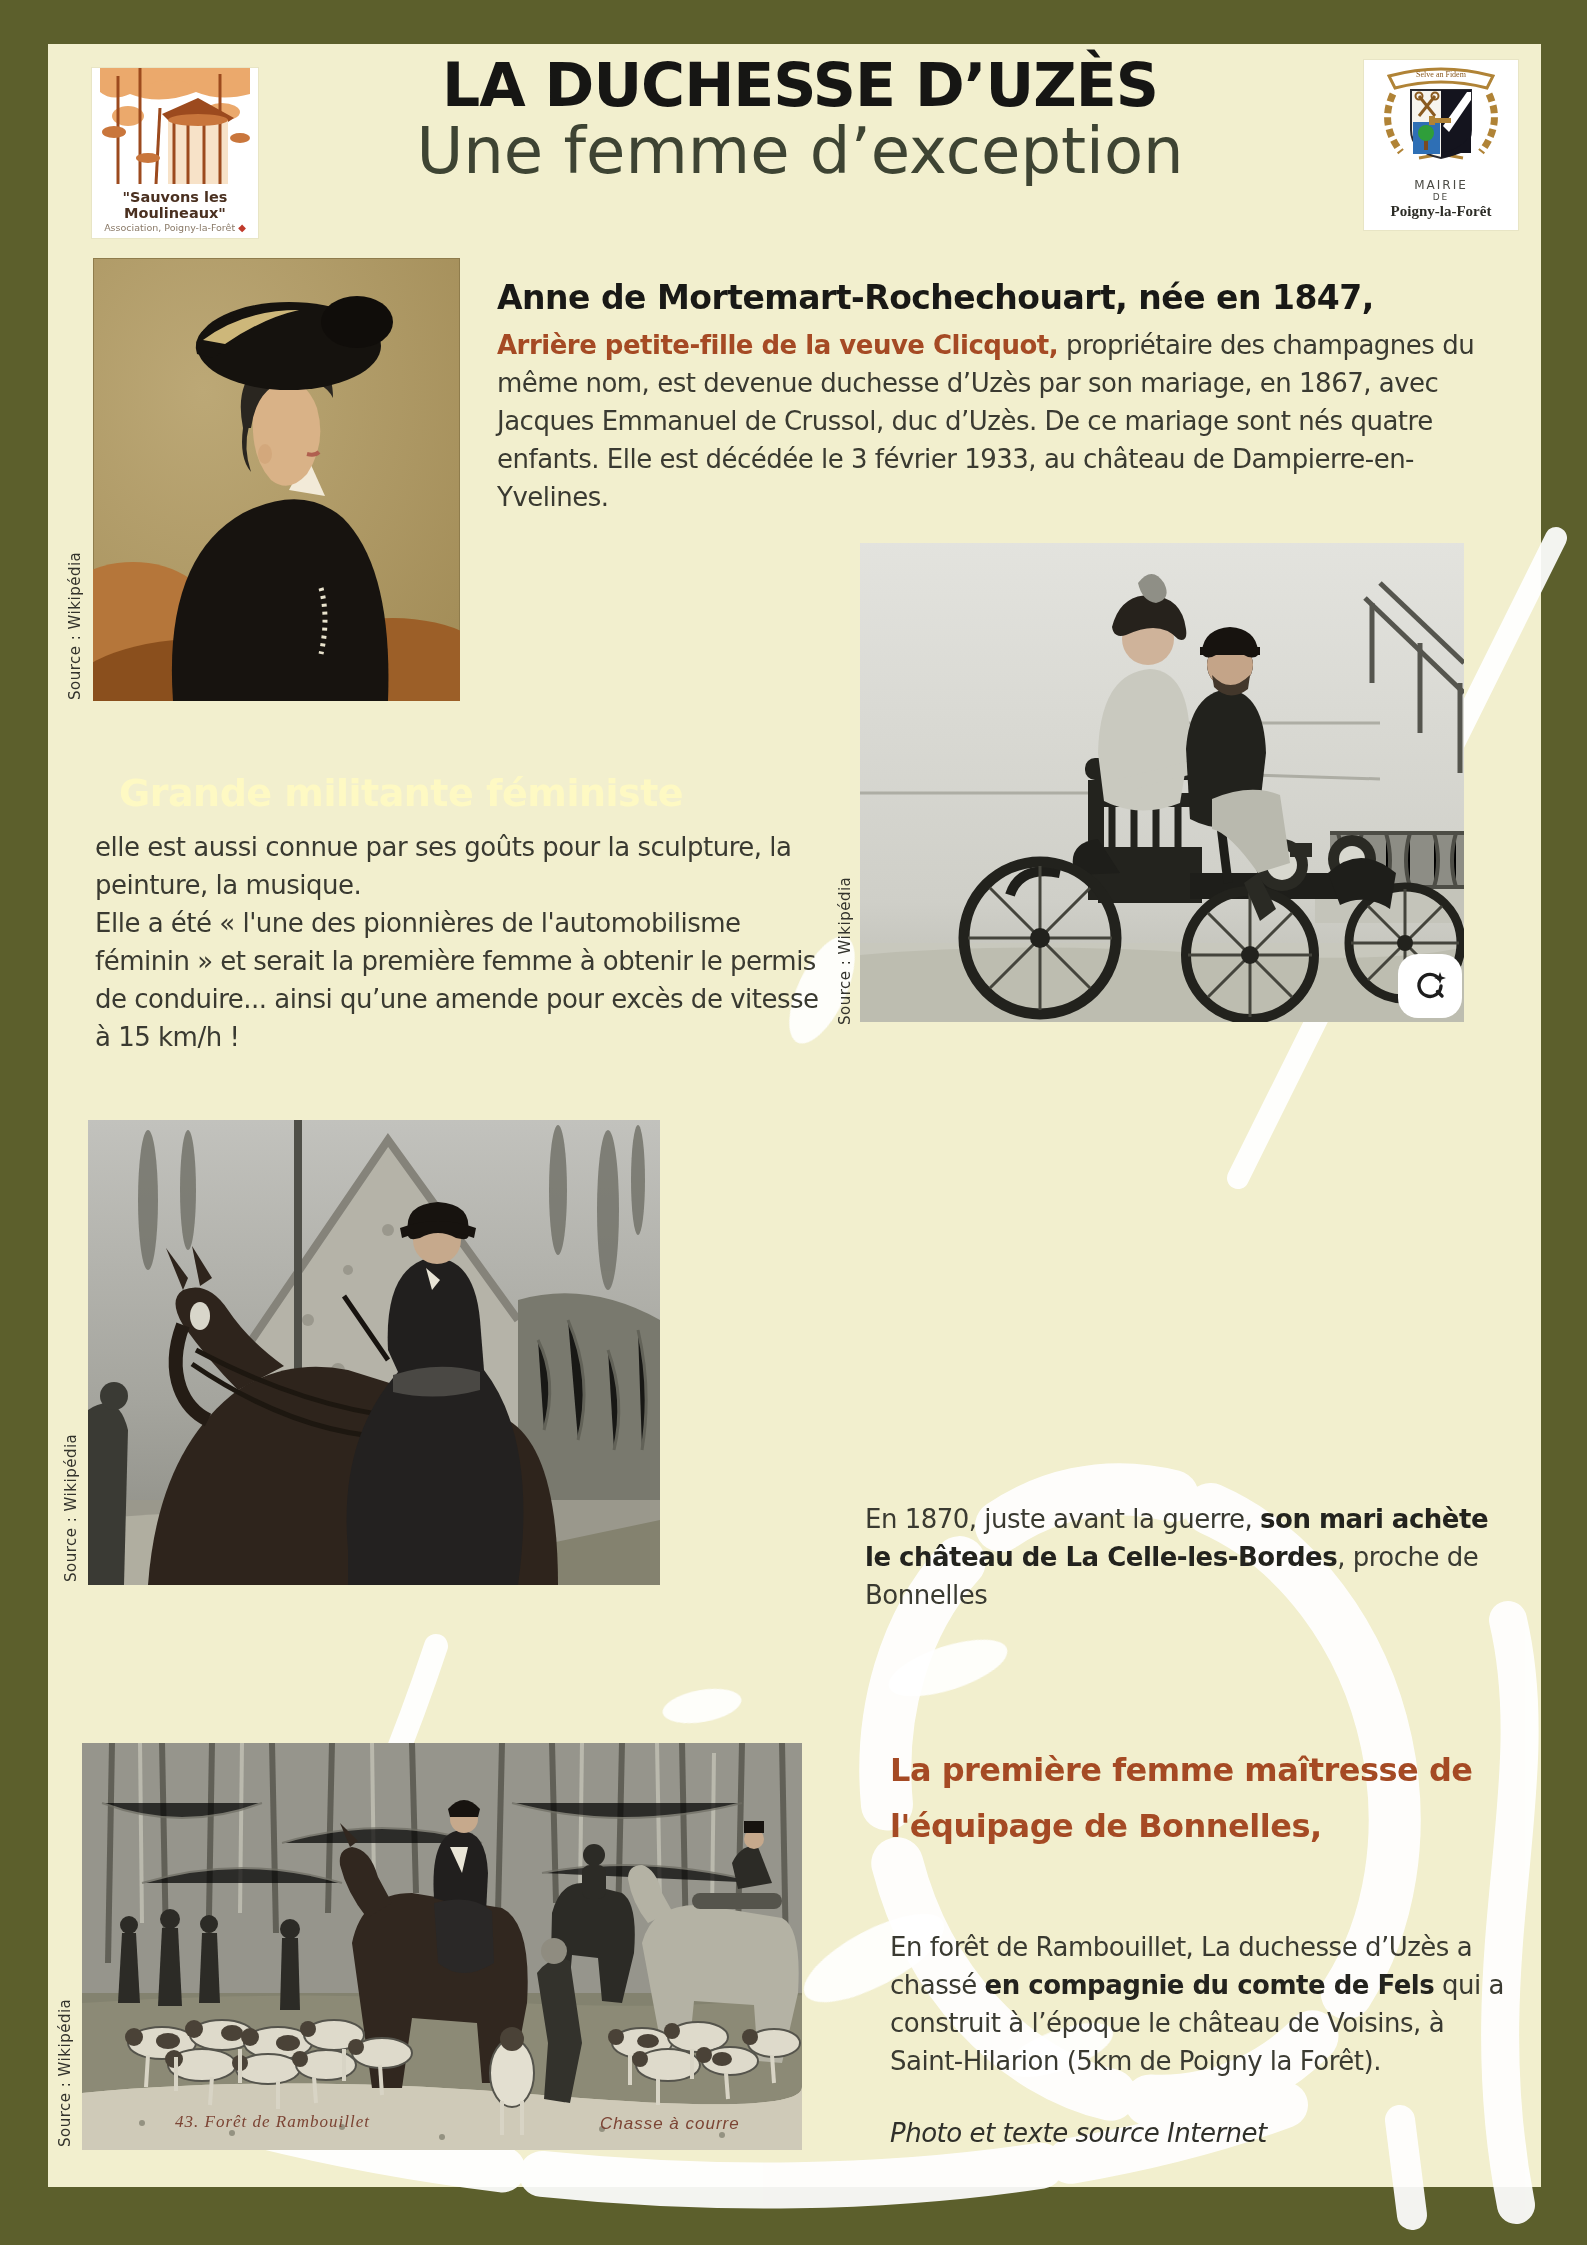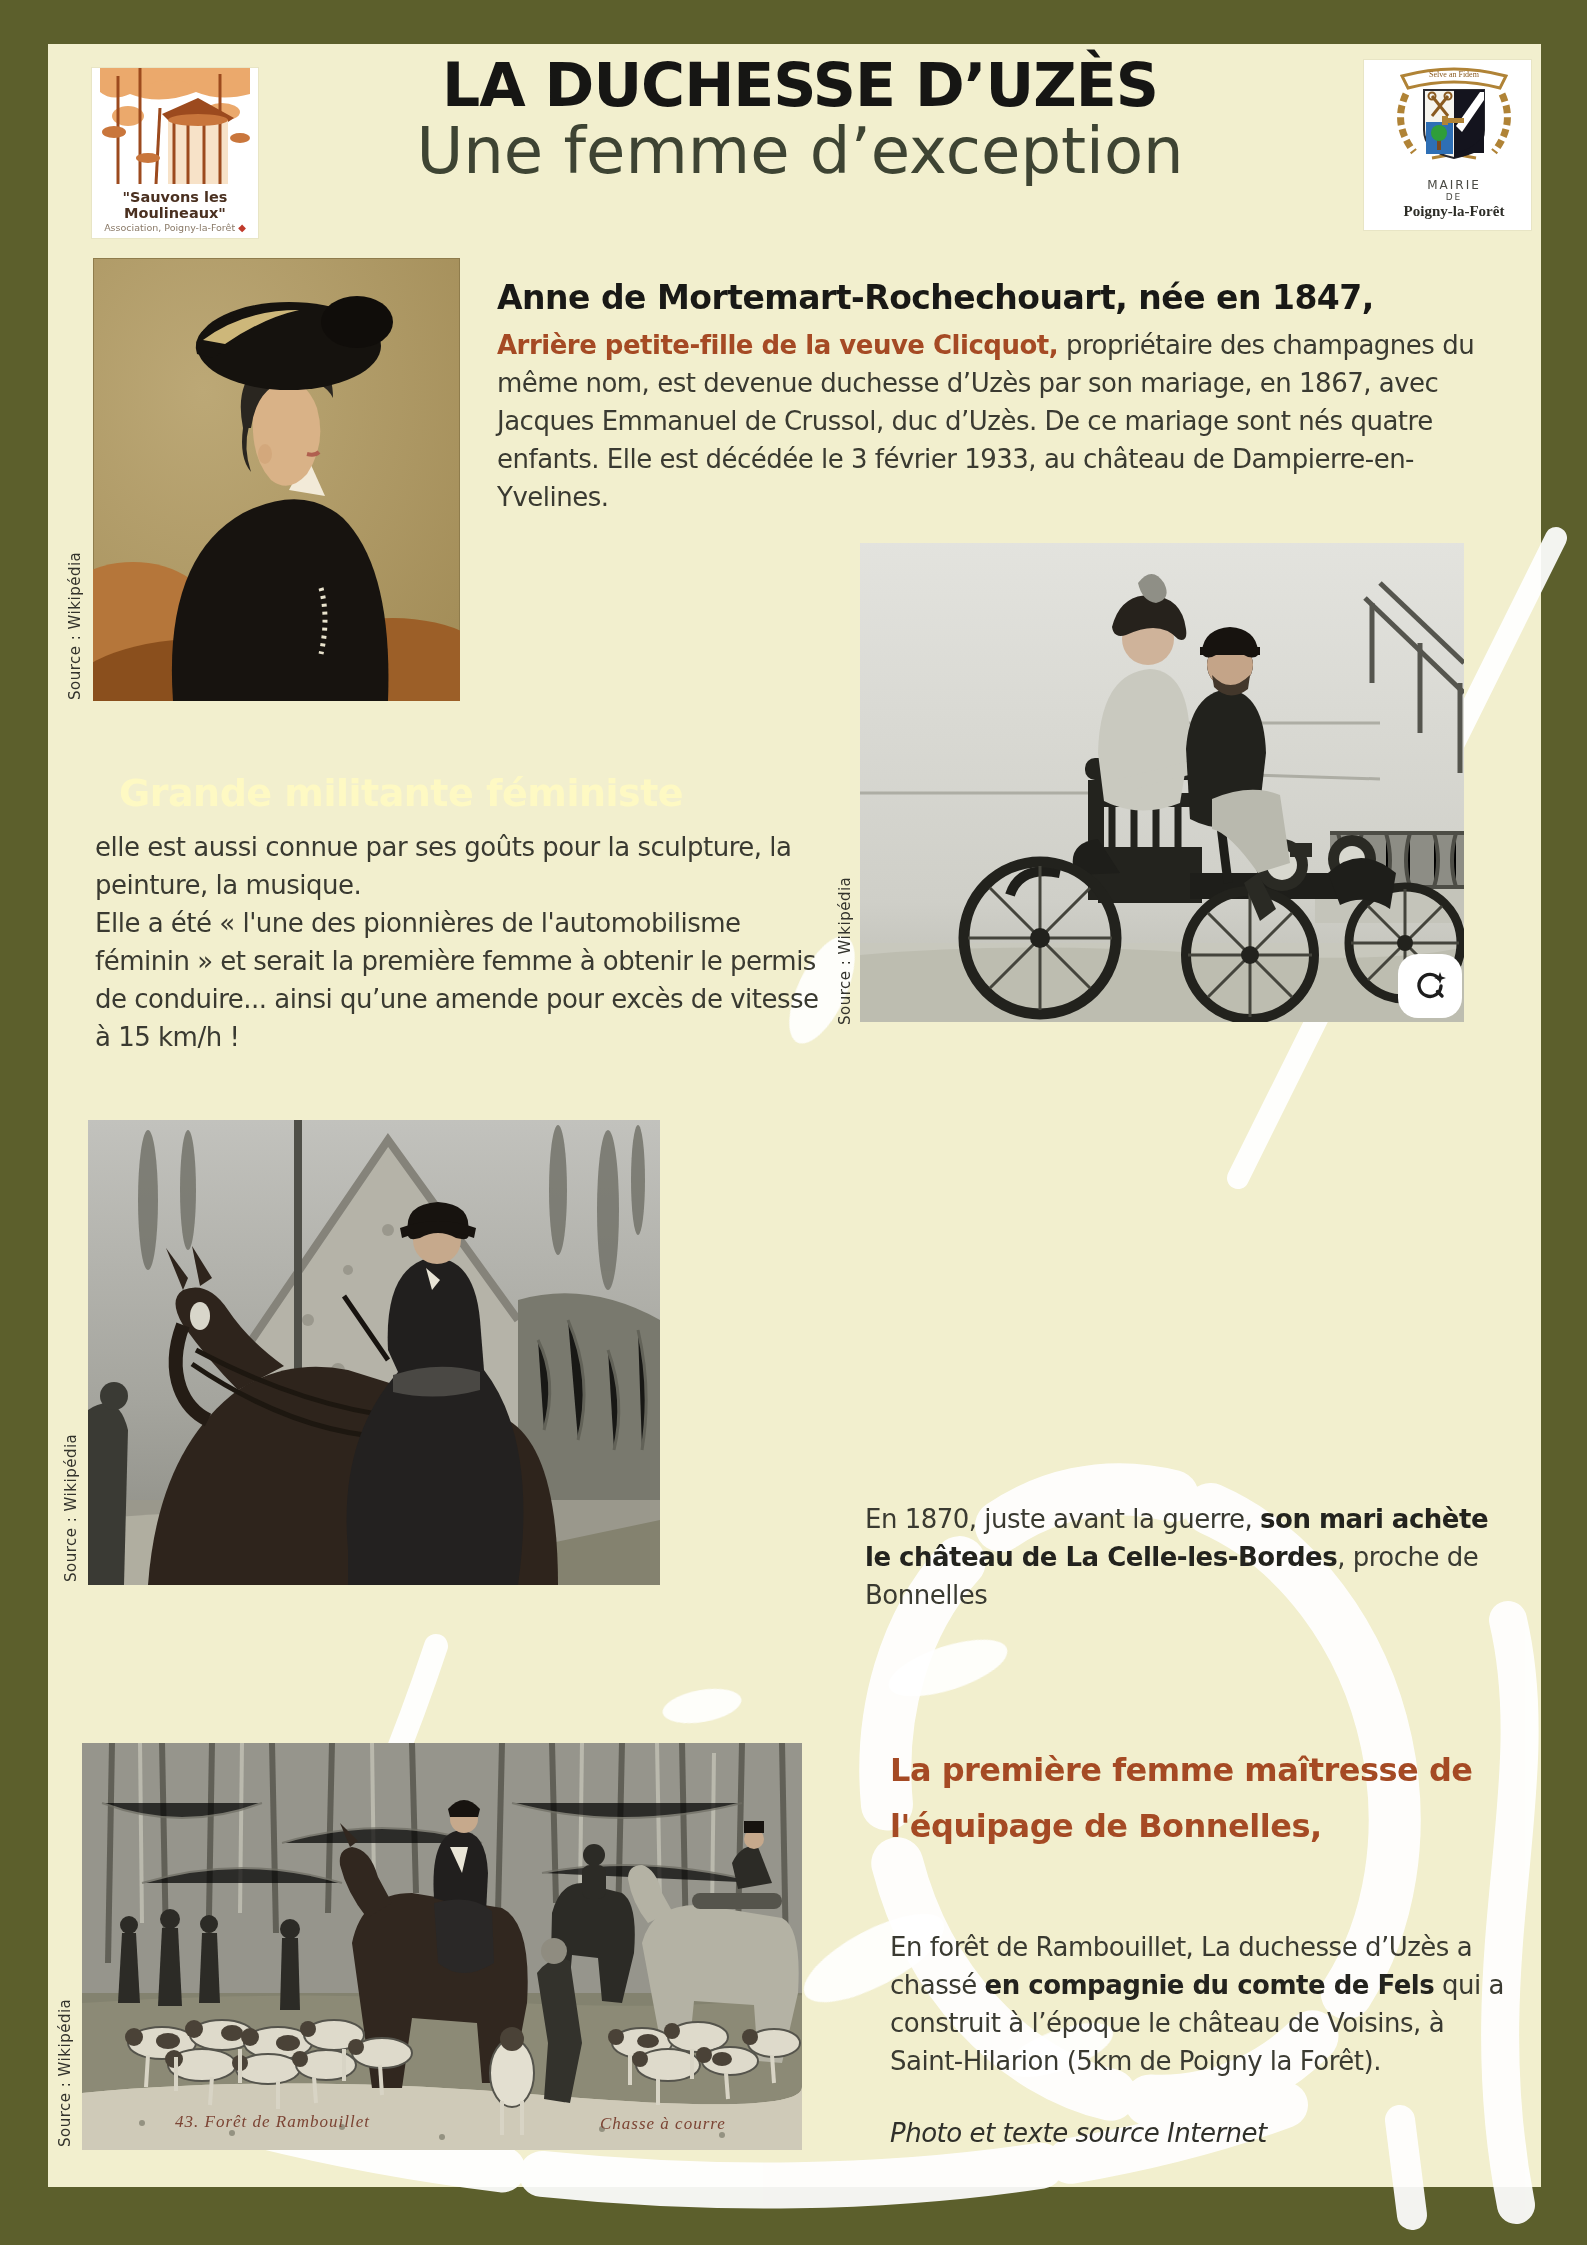--- a/index.html
+++ b/index.html
@@ -23,21 +23,21 @@
   .main-title{
     font-size:60px;font-weight:bold;color:#161614;letter-spacing:-1px;line-height:70px;
   }
   .sub-title{
     font-size:64px;color:#3e4433;letter-spacing:0px;line-height:62px;font-weight:normal;
   }
   .logo-box{background:#ffffff;box-shadow:0 0 0 1px rgba(0,0,0,0.04);}
   .logo-left{left:92px;top:68px;width:166px;height:170px;text-align:center;}
   .logo-left-name{font-size:14.5px;font-weight:bold;color:#4a3020;margin-top:1px;}
   .logo-left-sub{font-size:9.5px;color:#8a7a68;margin-top:1px;}
-  .logo-right{left:1364px;top:60px;width:154px;height:170px;text-align:center;padding-left:13px;}
+  .logo-right{left:1364px;top:60px;width:154px;height:170px;text-align:center;}
   .logo-right-l1{font-size:12px;letter-spacing:2px;color:#4a4a44;margin-top:0px;}
   .logo-right-l2{font-size:9px;letter-spacing:2px;color:#4a4a44;}
   .logo-right-l3{font-family:"Liberation Serif","DejaVu Serif",serif;font-weight:bold;font-size:15px;color:#2c2c26;margin-top:1px;}
 
   
   .body-text{font-size:26px;line-height:38px;color:#3a3a31;letter-spacing:-0.5px;}
   .bold{font-weight:bold;color:#23231e;}
   .brown{color:#a54a24;font-weight:bold;}
   .intro-block{left:497px;top:276px;width:1012px;}
   .intro-heading{font-size:33px;font-weight:bold;color:#191916;letter-spacing:-0.5px;line-height:44px;margin-bottom:6px;}
@@ -59,21 +59,21 @@
   }
   .lens-btn{
     left:1398px;top:954px;width:64px;height:64px;background:#ffffff;border-radius:20px;
     display:flex;align-items:center;justify-content:center;cursor:pointer;
   }
   .hunt-caption-left{
     left:175px;top:2112px;font-family:"Liberation Serif","DejaVu Serif",serif;
     font-size:17px;color:#7c4434;font-style:italic;letter-spacing:1px;
   }
   .hunt-caption-right{
-    left:600px;top:2114px;font-family:Liberation Serif, serif;
+    left:600px;top:2114px;font-family:Liberation Sans, sans-serif;
     font-size:17px;color:#7c4434;font-style:italic;letter-spacing:1px;
   }
   .diamond{color:#c03a2b;font-size:10px;}
 </style>
 </head>
 <body>
 
 <div class="page">
   <div class="paper"></div>
 

